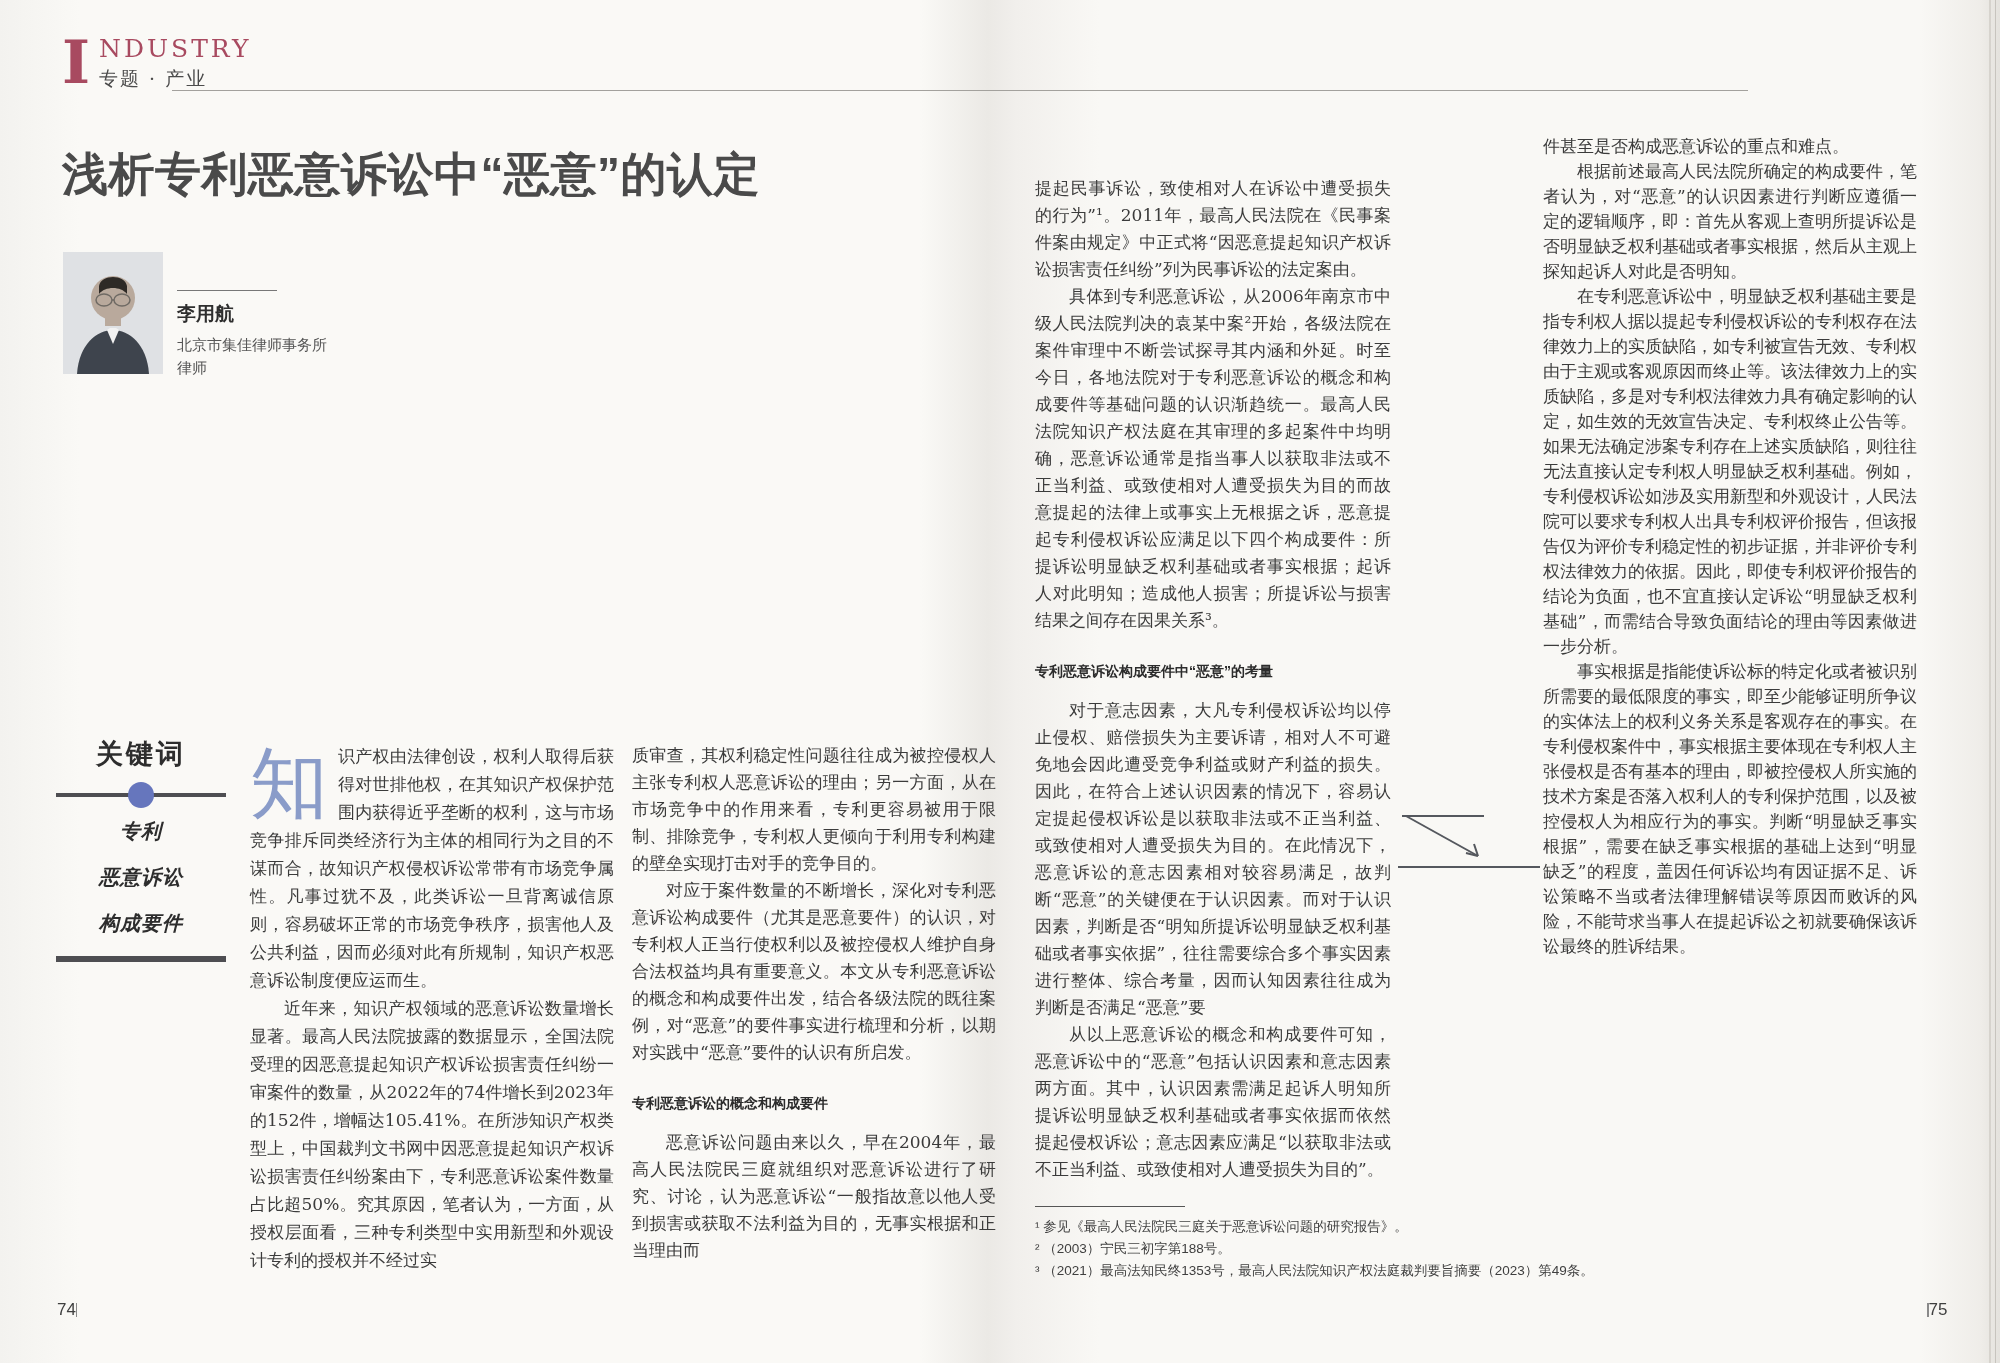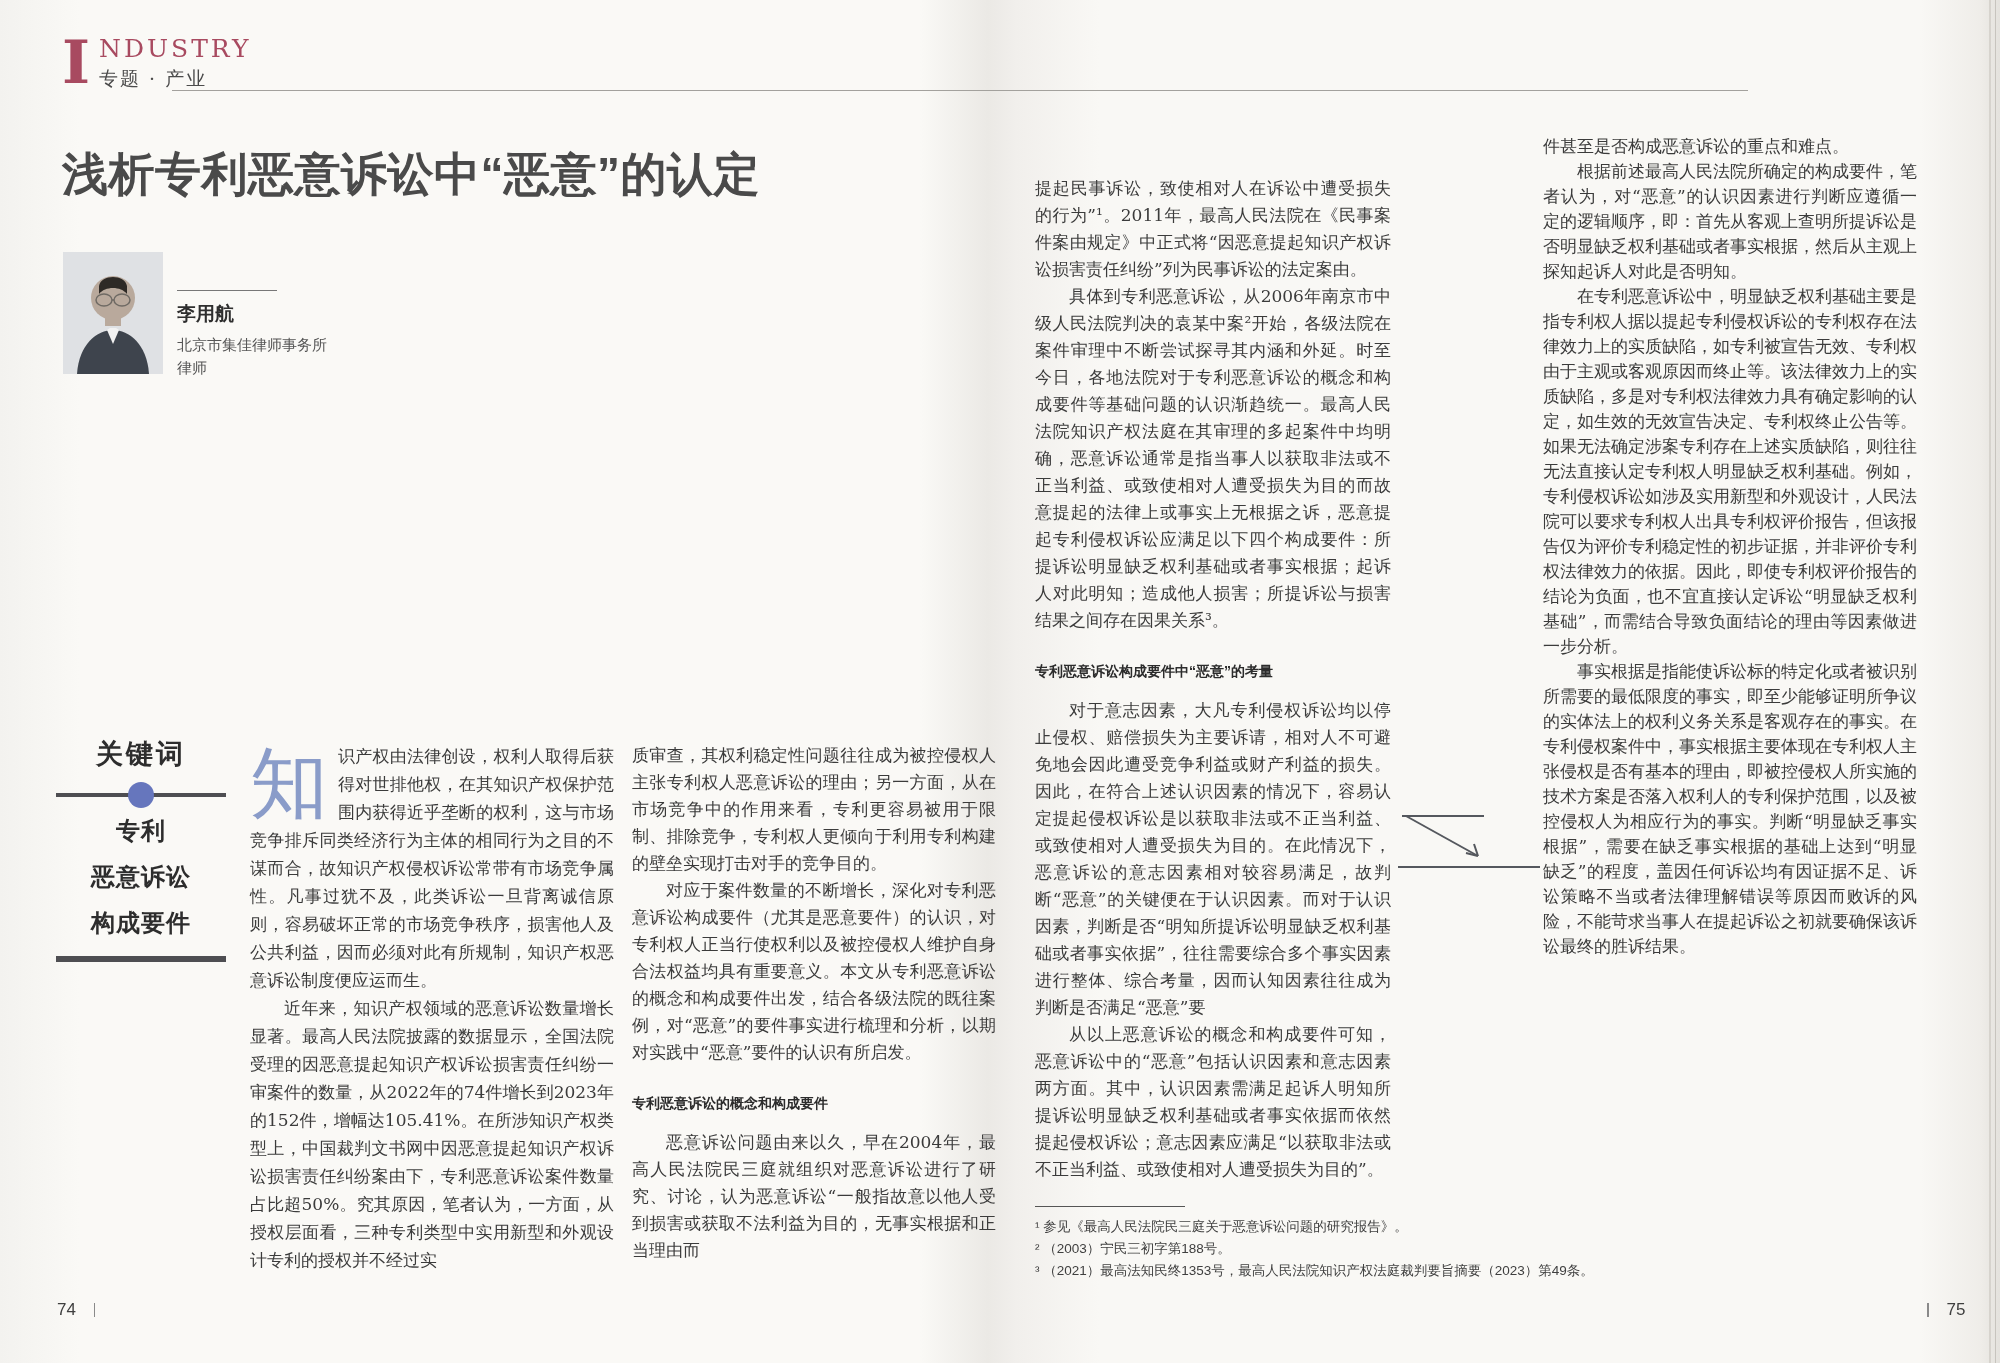--- a/index.html
+++ b/index.html
@@ -29,21 +29,21 @@
   .author-rule{position:absolute;left:177px;top:290px;width:100px;border-top:1.5px solid #777;}
   .author-name{position:absolute;left:177px;top:301px;font-size:19px;font-weight:bold;color:#2e2e2e;font-family:"Liberation Sans",sans-serif;}
   .author-org{position:absolute;left:177px;top:333px;font-size:15px;color:#555;font-family:"Liberation Sans",sans-serif;line-height:23px;}
 
   
   .kw{position:absolute;left:56px;top:736px;width:170px;text-align:center;color:#2d2d2d;}
   .kw-title{font-size:27px;font-weight:bold;letter-spacing:3px;}
   .kw-div{position:relative;height:26px;margin-top:10px;}
   .kw-div .line{position:absolute;top:11px;left:0;right:0;height:4px;background:#4e4e52;}
   .kw-div .dot{position:absolute;top:0;left:50%;margin-left:-13px;width:26px;height:26px;border-radius:50%;background:#6676bd;}
-  .kw-item{font-size:24px;font-weight:bold;line-height:46px;letter-spacing:1px;}
+  .kw-item{font-size:20px;font-weight:bold;line-height:46px;letter-spacing:1px;font-style:italic;}
   .kw-bottom{height:6px;background:#4e4e52;margin-top:10px;}
 
   
   .col{position:absolute;text-align:justify;word-break:break-all;color:#3b3b3b;}
   .c1{left:250px;top:742px;width:364px;font-size:17px;line-height:28px;}
   .c2{left:632px;top:742px;width:364px;font-size:17px;line-height:27px;}
   .c3{left:1035px;top:142px;width:356px;font-size:17px;line-height:27px;margin-top:33px;}
   .c4{left:1543px;top:134px;width:374px;font-size:17px;line-height:25px;}
   .col p{margin:0;}
   .indent{text-indent:2em;}
@@ -55,21 +55,21 @@
   .footnotes{position:absolute;left:1035px;top:1206px;width:560px;font-size:13.5px;line-height:22px;color:#3f3f3f;font-family:"Liberation Sans",sans-serif;}
   .fn-rule{width:150px;border-top:1.5px solid #555;margin-bottom:9px;}
 
   
   .pullquote{position:absolute;left:1398px;top:812px;width:142px;}
   .pq-icon{height:50px;margin-bottom:4px;}
   .pq-rule{border-top:2px solid #55585e;margin-bottom:14px;}
   .pq-text{font-size:17px;font-weight:bold;color:#5163ac;line-height:22.5px;text-align:justify;word-break:break-all;font-family:"Liberation Sans","DejaVu Sans",sans-serif;letter-spacing:0.5px;}
 
   
-  .pageno{position:absolute;top:1300px;font-size:17px;color:#3f3f3f;font-family:"Liberation Sans",sans-serif;display:flex;align-items:center;gap:18px;}
+  .pageno{position:absolute;top:1300px;font-size:17px;color:#3f3f3f;font-family:"Liberation Sans",sans-serif;display:flex;align-items:center;gap:0;}
   .pn-left{left:57px;}
   .pn-right{left:1927px;}
   .pn-bar{display:inline-block;width:1.5px;height:14px;background:#8a8a8a;}
 </style>
 </head>
 <body>
 
 <div class="spread">
 
   <div class="edge-line-1"></div>

